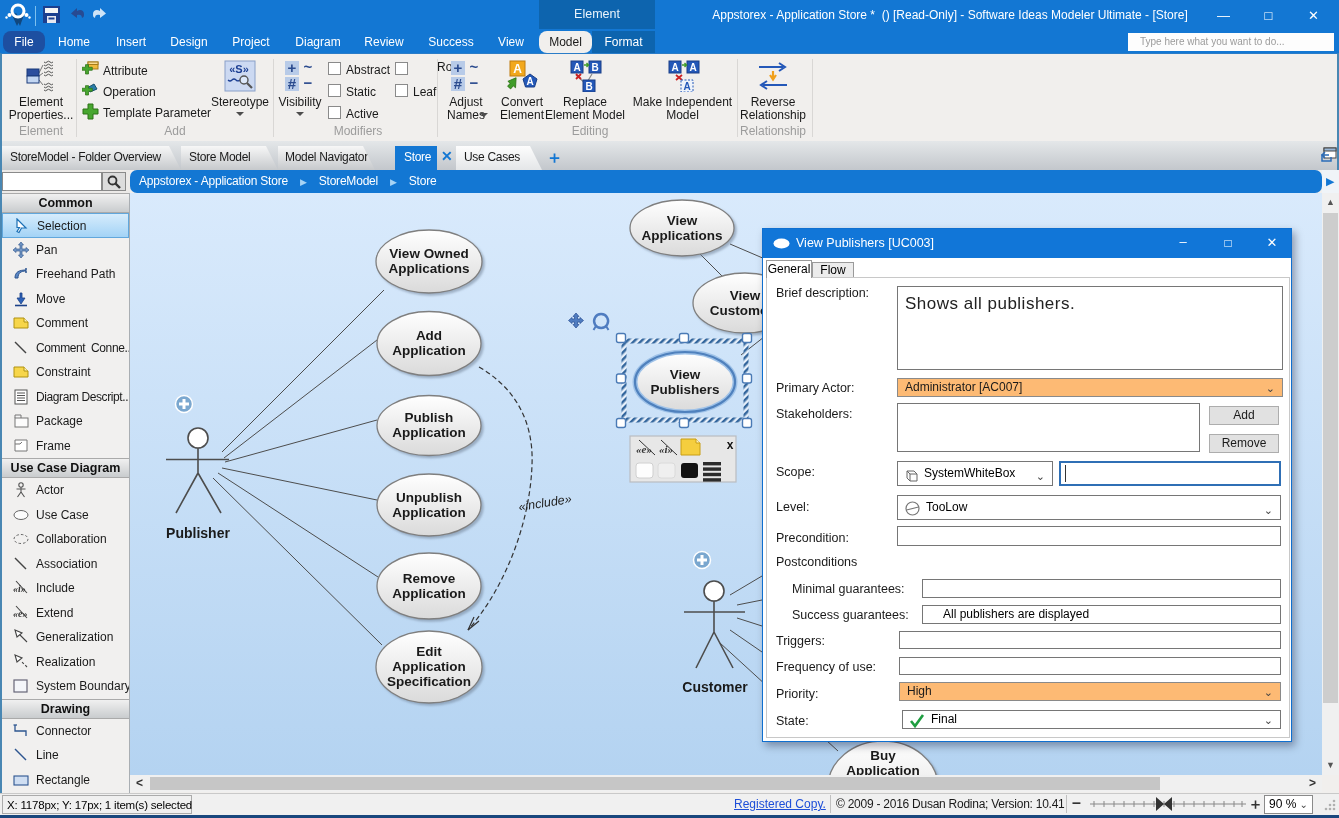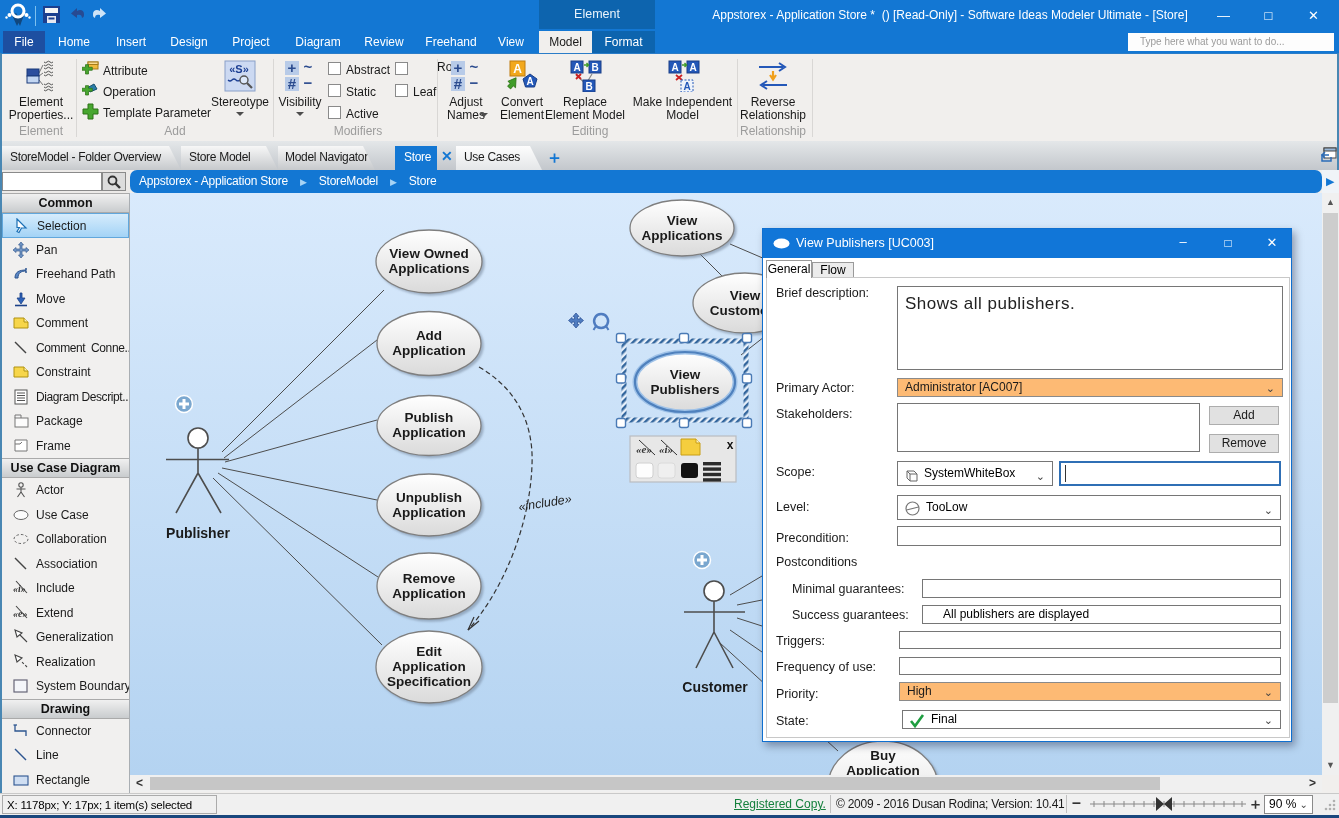--- a/index.html
+++ b/index.html
@@ -10,21 +10,21 @@
 
 #titlebar { left:0; top:0; width:1339px; height:31px; background:#1377d3; }
 #ctxgroup { left:539px; top:0; width:116px; height:29px; background:#0d64ae; color:#eaf4fc; font-size:12.5px; text-align:center; line-height:29px; }
 #apptitle { left:620px; top:0; width:660px; height:31px; color:#fff; font-size:12px; line-height:31px; text-align:center; white-space:nowrap; }
 .winbtn { top:0; width:45px; height:31px; color:#fff; text-align:center; font-size:13px; line-height:31px; }
 #sep1 { left:35px; top:6px; width:1px; height:20px; background:#7cc0ef; }
 
 
 #menurow { left:0; top:31px; width:1339px; height:22px; background:#1377d3; }
 #ctxmenu { left:592px; top:31px; width:63px; height:22px; background:#0d64ae; }
-.mtab { top:31px; height:22px; color:#fff; font-size:12px; text-align:center; line-height:22px; }
+.mtab { top:31px; height:22px; color:#fff; font-size:12px; text-align:center; line-height:22px;border-radius:8px; }
 #filetab { left:3px; width:42px; background:#1d4fa1; }
 #modeltab { left:539px; width:53px; background:#f1efed; color:#1a1a1a; }
 #searchbox { left:1128px; top:33px; width:206px; height:18px; background:#fdfdfd; color:#9b9b9b; font-size:10px; line-height:18px; padding-left:12px; }
 
 
 #ribbon { left:0; top:53px; width:1339px; height:88px; background:#f1efed; border-top:1px solid #2a7cc8; border-left:2px solid #4987b3; border-right:2px solid #4987b3; }
 .rsep { position:absolute; top:6px; width:1px; height:78px; background:#d9d7d5; }
 .rlabel { position:absolute; top:71px; height:13px; font-size:12px; color:#9c9c9c; text-align:center; }
 .rtext { position:absolute; font-size:12px; color:#1a1a1a; text-align:center; line-height:13px; }
 .ritem { position:absolute; font-size:12px; color:#1a1a1a; }
@@ -55,21 +55,21 @@
 
 
 #vscroll { left:1322px; top:193px; width:17px; height:582px; background:#f0f0f0; }
 #vthumb { left:1323px; top:213px; width:15px; height:490px; background:#cdcdcd; }
 #hscroll { left:130px; top:775px; width:1192px; height:17px; background:#f0f0f0; }
 #hthumb { left:150px; top:777px; width:1010px; height:13px; background:#c6c6c6; }
 .scrarrow { position:absolute; color:#505050; font-size:10px; line-height:17px; text-align:center; width:17px; height:17px; }
 
 
 #statusbar { left:0; top:793px; width:1339px; height:22px; background:#f0f0f0; border-top:1px solid #c9c9c9; font-size:12px; color:#1a1a1a; }
-#statusbox { left:2px; top:795px; width:215px; height:19px; border:1px solid #ababab; font-size:11.5px; letter-spacing:-0.2px; line-height:18px; padding-left:4px; background:#f0f0f0; white-space:nowrap; }
+#statusbox { left:2px; top:795px; width:190px; height:19px; border:1px solid #ababab; font-size:11.5px; letter-spacing:-0.2px; line-height:18px; padding-left:4px; background:#f0f0f0; white-space:nowrap; }
 #bottomline { left:0; top:815px; width:1339px; height:3px; background:#19477d; }
 
 
 #dialog { left:762px; top:228px; width:530px; height:514px; background:#fff; border:1px solid #0f6fd0; box-shadow:3px 4px 8px rgba(0,0,30,0.35); }
 #dlgtitle { left:0; top:0; width:528px; height:29px; background:#1176d8; }
 #dlgtitle span { color:#fff; font-size:12.5px; line-height:29px; position:absolute; left:33px; }
 .dfield { position:absolute; background:#fff; border:1px solid #767676; }
 .dlabel { position:absolute; font-size:12.5px; color:#1a1a1a; white-space:nowrap; }
 .dcombo { position:absolute; background:#fdba74; border:1px solid #8a8a8a; font-size:12px; color:#1a1a1a; }
 .chev { position:absolute; right:7px; color:#444; font-size:11px; }
@@ -106,21 +106,21 @@
 
 <div class="abs" id="menurow"></div>
 <div class="abs" id="ctxmenu"></div>
 <div class="abs mtab" id="filetab">File</div>
 <div class="abs mtab" style="left:52px;width:44px;">Home</div>
 <div class="abs mtab" style="left:109px;width:44px;">Insert</div>
 <div class="abs mtab" style="left:165px;width:48px;">Design</div>
 <div class="abs mtab" style="left:227px;width:48px;">Project</div>
 <div class="abs mtab" style="left:292px;width:52px;">Diagram</div>
 <div class="abs mtab" style="left:359px;width:50px;">Review</div>
-<div class="abs mtab" style="left:425px;width:52px;">Freehand</div>
+<div class="abs mtab" style="left:425px;width:52px;">Success</div>
 <div class="abs mtab" style="left:491px;width:40px;">View</div>
 <div class="abs mtab" id="modeltab">Model</div>
 <div class="abs mtab" style="left:592px;width:63px;">Format</div>
 <div class="abs" id="searchbox">Type here what you want to do...</div>
 
 <div class="abs" id="ribbon"></div>
 <div id="ribboncontent">
 
 <div class="abs rsep" style="left:76px;top:59px;"></div>
 <div class="abs rsep" style="left:273px;top:59px;"></div>
@@ -500,21 +500,21 @@
 <div class="abs scrarrow" style="left:1322px;top:194px;font-size:9px;color:#555;">▲</div>
 <div class="abs" id="vthumb"></div>
 <div class="abs scrarrow" style="left:1322px;top:757px;font-size:9px;color:#555;">▼</div>
 <div class="abs" id="hscroll"></div>
 <div class="abs scrarrow" style="left:131px;top:775px;font-size:12px;font-weight:bold;color:#333;">&lt;</div>
 <div class="abs" id="hthumb"></div>
 <div class="abs scrarrow" style="left:1304px;top:775px;font-size:12px;font-weight:bold;color:#333;">&gt;</div>
 
 <div class="abs" id="statusbar"></div>
 <div class="abs" id="statusbox">X: 1178px; Y: 17px; 1 item(s) selected</div>
-<div class="abs" style="left:734px;top:797px;font-size:12px;color:#15803d;text-decoration:underline;">Registered Copy.</div>
+<div class="abs" style="left:734px;top:797px;font-size:12px;color:#1d4ed8;text-decoration:underline;">Registered Copy.</div>
 <div class="abs" style="left:836px;top:797px;font-size:12px;letter-spacing:-0.25px;color:#1a1a1a;">© 2009 - 2016 Dusan Rodina; Version: 10.41</div>
 <div class="abs" style="left:1066px;top:795px;width:1px;height:18px;background:#c0c0c0;"></div>
 <div class="abs" style="left:830px;top:795px;width:1px;height:18px;background:#c0c0c0;"></div>
 <div class="abs" style="left:1072px;top:794px;font-size:16px;font-weight:bold;color:#333;">–</div>
 <svg class="abs" style="left:1090px;top:796px;" width="156" height="16" viewBox="0 0 156 16">
   <line x1="0" y1="8" x2="156" y2="8" stroke="#888" stroke-width="1"></line>
   <g stroke="#888" stroke-width="1">
     <line x1="4" y1="5" x2="4" y2="11"></line>
       <line x1="14" y1="5" x2="14" y2="11"></line>
       <line x1="24" y1="5" x2="24" y2="11"></line>

